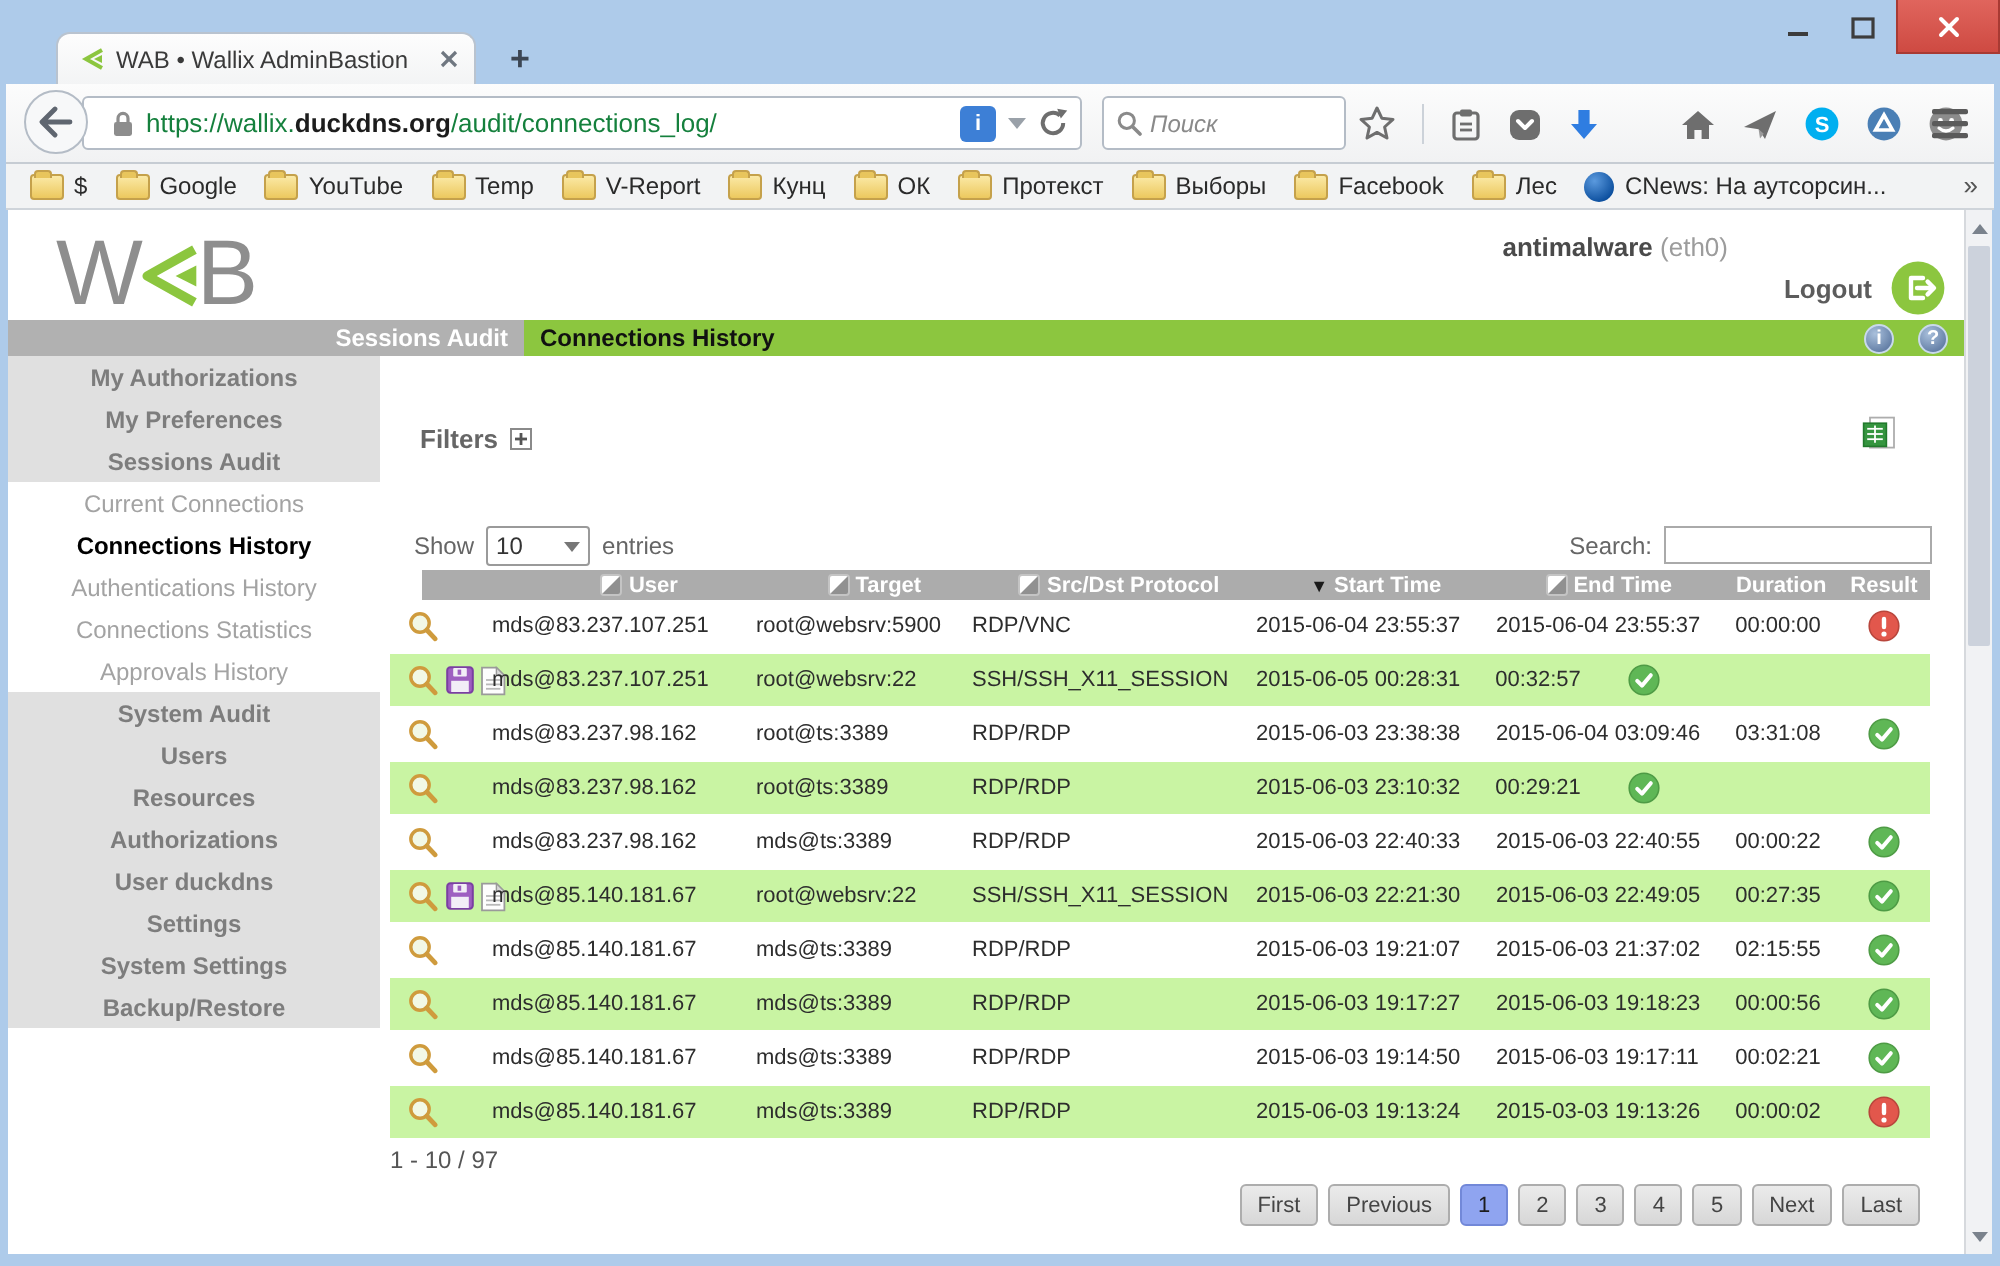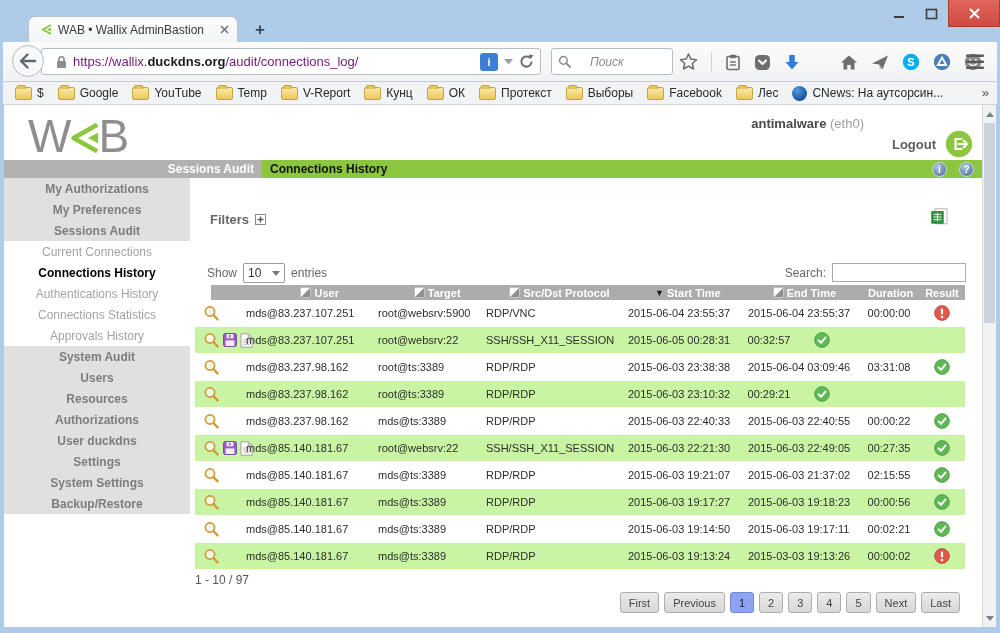--- a/index.html
+++ b/index.html
@@ -28,27 +28,27 @@
     display:flex; align-items:center; justify-content:center; }
   
   .toolbar { position:absolute; top:42px; left:3px; right:3px; height:40px;
     background:linear-gradient(#fcfcfc,#f1f2f3); border-bottom:1px solid #c6ccd3; z-index:1; }
   .back-btn { position:absolute; left:9px; top:3px; width:32px; height:32px; border-radius:50%;
     background:#f7f8f9; border:1px solid #b4bcc6; display:flex; align-items:center; justify-content:center; z-index:3; }
   .urlbar { position:absolute; left:38px; top:6px; width:500px; height:27px;
     background:#fff; border:1px solid #b4bcc6; border-radius:3px;
     display:flex; align-items:center; gap:6px; padding:0 6px 0 14px; }
   .url-text { flex:1; font-size:13px; white-space:nowrap; overflow:hidden; }
-  .url-text .dim { color:#701a75; }
+  .url-text .dim { color:#15803d; }
   .url-text .domain { color:#1c1c1c; font-weight:bold; }
   .page-action { width:18px; height:18px; border-radius:3px; background:#3d7fd6; color:#fff;
     font-size:11px; font-weight:bold; display:flex; align-items:center; justify-content:center; }
   .searchbar { position:absolute; left:548px; top:6px; width:122px; height:27px;
     background:#fff; border:1px solid #b4bcc6; border-radius:3px;
-    display:flex; align-items:center; gap:19px; padding:0 6px; }
+    display:flex; align-items:center; gap:4px; padding:0 6px; }
   .searchbar input { border:none; outline:none; width:80px; font-size:12px; font-style:italic; color:#555;
     font-family:"Liberation Sans", sans-serif; background:transparent; }
   .searchbar input::placeholder { color:#8a8a8a; font-style:italic; }
   .tool-icons { position:absolute; left:676px; top:4px; height:32px; display:flex; align-items:center; gap:13px; }
   .tool-sep { width:1px; height:20px; background:#ccd2d9; }
   .gap18 { width:14px; }
   .hamburger { position:absolute; right:12px; top:12px; }
   .ficon { display:inline-flex; align-items:center; justify-content:center; }
   
   .bookmarks { position:absolute; top:82px; left:3px; right:3px; height:23px;
@@ -89,21 +89,21 @@
   .side-item { height:21px; display:flex; align-items:center; justify-content:center;
     font-size:12px; color:#7d7d7d; font-weight:bold; }
   .side-sec.white .side-item { color:#a3a3a3; font-weight:normal; }
   .side-sec .side-item.active { color:#000; font-weight:bold; }
   
   .filters-row { position:absolute; left:206px; top:107px; display:flex; align-items:center; gap:6px; }
   .filters-label { font-size:13px; font-weight:bold; color:#666; }
   .excel-btn { position:absolute; right:34px; top:103px; }
   .controls-row { position:absolute; left:203px; top:158px; right:16px; height:22px; }
   .show-group { display:flex; align-items:center; gap:6px; font-size:12px; color:#666; }
-  .select-box { width:42px; height:20px; border:1px solid #9a9a9a; border-radius:2px; background:#fff;
+  .select-box { width:52px; height:20px; border:1px solid #9a9a9a; border-radius:2px; background:#fff;
     display:flex; align-items:center; justify-content:space-between; padding:0 4px; font-size:12px; color:#333; }
   .search-group { position:absolute; right:0; top:0; display:flex; align-items:center; gap:6px; }
   .search-label { font-size:12px; color:#666; }
   .wab-search { width:134px; height:19px; border:1px solid #aaa; font-size:12px; padding:0 4px;
     font-family:"Liberation Sans", sans-serif; outline:none; }
   
   .table { position:absolute; left:191px; top:180px; width:770px; }
   .thead { display:flex; background:var(--header-gray); height:15px;margin-left:16px; }
   .th { display:flex; align-items:center; justify-content:center; gap:3px;
     color:#fff; font-size:11px; font-weight:bold; white-space:nowrap; overflow:hidden; }

